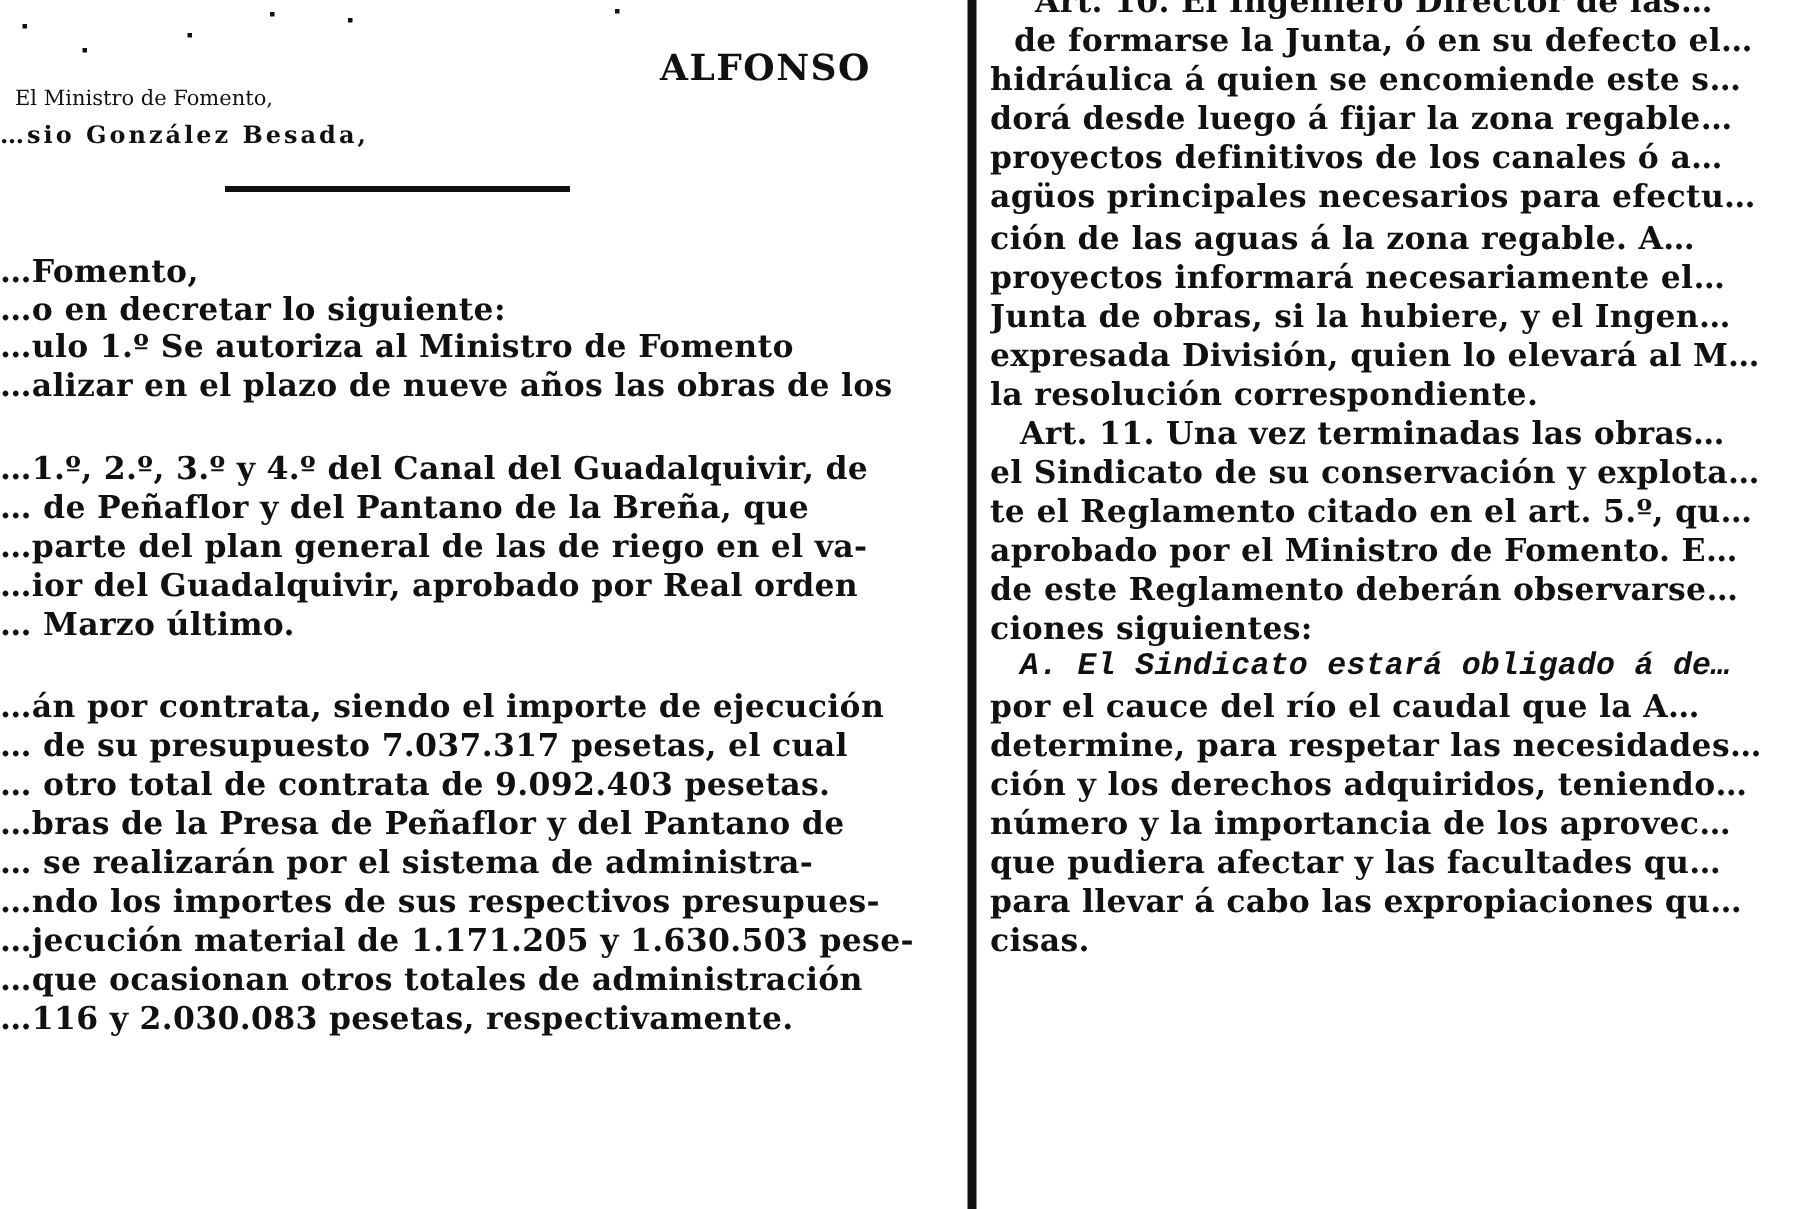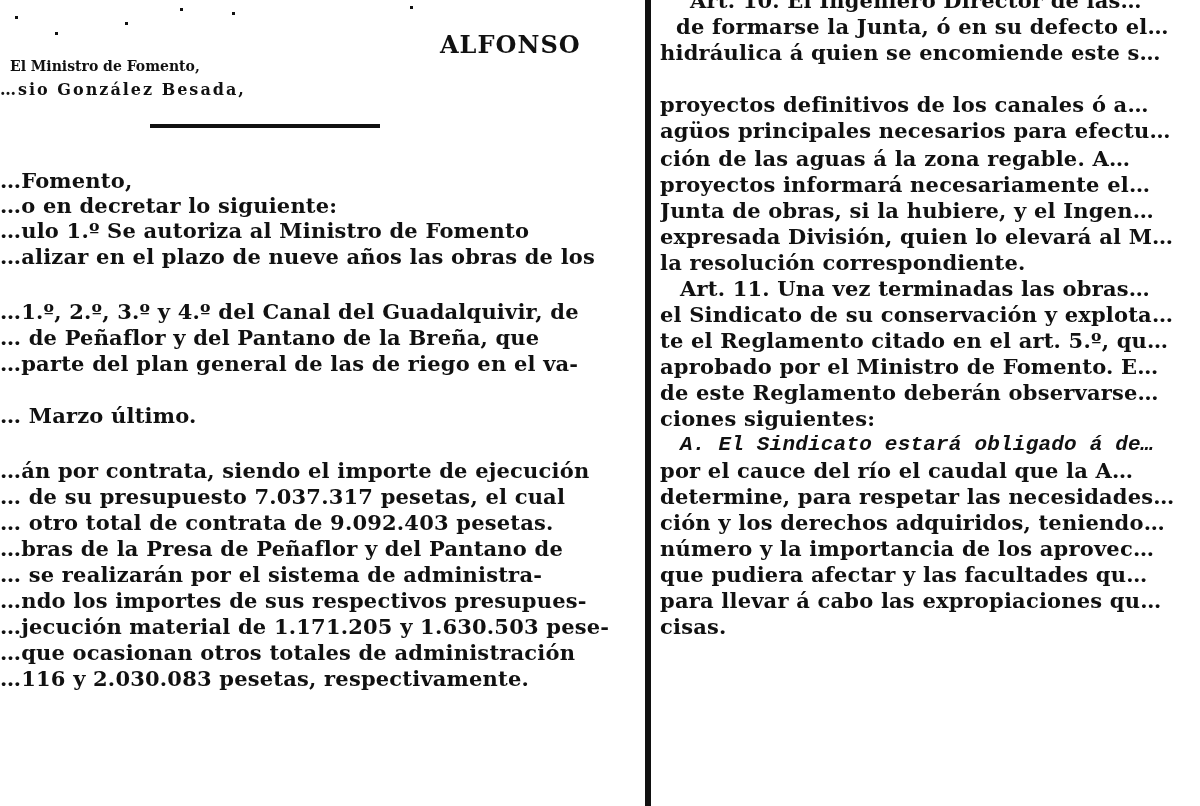--- a/index.html
+++ b/index.html
@@ -28,21 +28,21 @@
     line-height: 26px;
   }
   .speck { position: absolute; width: 3px; height: 3px; background: #111; }
   .signed-alfonso {
     position: absolute; left: 440px; top: 30px;
     font-family: "DejaVu Serif", serif; font-weight: bold; font-size: 24px;
     letter-spacing: 1px;
   }
   .minister-title {
     position: absolute; left: 10px; top: 58px;
-    font-size: 14px; font-weight: bold; font-family: "DejaVu Serif", serif;
+    font-size: 14px; font-weight: normal; font-family: "DejaVu Serif", serif;
   }
   .minister-name {
     position: absolute; left: 0; top: 80px;
     font-size: 16px; font-weight: bold; letter-spacing: 2px;
     font-family: "DejaVu Serif", serif;
   }
   .divider {
     position: absolute; left: 150px; top: 124px; width: 230px; height: 4px;
     background: #111;
   }
@@ -66,38 +66,40 @@
     <div class="minister-name">…sio González Besada,</div>
     <div class="divider"></div>
 
     <div class="line" style="left:0;top:168px">…Fomento,</div>
     <div class="line" style="left:0;top:193px">…o en decretar lo siguiente:</div>
     <div class="line" style="left:0;top:218px">…ulo 1.º  Se autoriza al Ministro de Fomento</div>
     <div class="line" style="left:0;top:244px">…alizar en el plazo de nueve años las obras de los</div>
     <div class="line" style="left:0;top:299px" style2="">…1.º, 2.º, 3.º y 4.º del Canal del Guadalquivir, de</div>
     <div class="line" style="left:0;top:325px">… de Peñaflor y del Pantano de la Breña, que</div>
     <div class="line" style="left:0;top:351px">…parte del plan general de las de riego en el va-</div>
+    <div class="line" style="left:0;top:377px">…ior del Guadalquivir, aprobado por Real orden</div>
     <div class="line" style="left:0;top:403px">… Marzo último.</div>
     <div class="line" style="left:0;top:458px">…án por contrata, siendo el importe de ejecución</div>
     <div class="line" style="left:0;top:484px">… de su presupuesto 7.037.317 pesetas, el cual</div>
     <div class="line" style="left:0;top:510px">… otro total de contrata de 9.092.403 pesetas.</div>
     <div class="line" style="left:0;top:536px">…bras de la Presa de Peñaflor y del Pantano de</div>
     <div class="line" style="left:0;top:562px">… se realizarán por el sistema de administra-</div>
     <div class="line" style="left:0;top:588px">…ndo los importes de sus respectivos presupues-</div>
     <div class="line" style="left:0;top:614px">…jecución material de 1.171.205 y 1.630.503 pese-</div>
     <div class="line" style="left:0;top:640px">…que ocasionan otros totales de administración</div>
     <div class="line" style="left:0;top:666px">…116 y 2.030.083 pesetas, respectivamente.</div>
   </div>
 
   <div class="rule"></div>
 
   <div class="col-right">
     <div class="line" style="left:30px;top:-12px">Art. 10.  El Ingeniero Director de las…</div>
     <div class="line" style="left:16px;top:14px">de formarse la Junta, ó en su defecto el…</div>
     <div class="line" style="left:0;top:40px">hidráulica á quien se encomiende este s…</div>
+    <div class="line" style="left:0;top:66px">dorá desde luego á fijar la zona regable…</div>
     <div class="line" style="left:0;top:92px">proyectos definitivos de los canales ó a…</div>
     <div class="line" style="left:0;top:118px">agüos principales necesarios para efectu…</div>
     <div class="line" style="left:0;top:146px">ción de las aguas á la zona regable. A…</div>
     <div class="line" style="left:0;top:172px">proyectos informará necesariamente el…</div>
     <div class="line" style="left:0;top:198px">Junta de obras, si la hubiere, y el Ingen…</div>
     <div class="line" style="left:0;top:224px">expresada División, quien lo elevará al M…</div>
     <div class="line" style="left:0;top:250px">la resolución correspondiente.</div>
     <div class="line" style="left:20px;top:276px">Art. 11.  Una vez terminadas las obras…</div>
     <div class="line" style="left:0;top:302px">el Sindicato de su conservación y explota…</div>
     <div class="line" style="left:0;top:328px">te el Reglamento citado en el art. 5.º, qu…</div>

